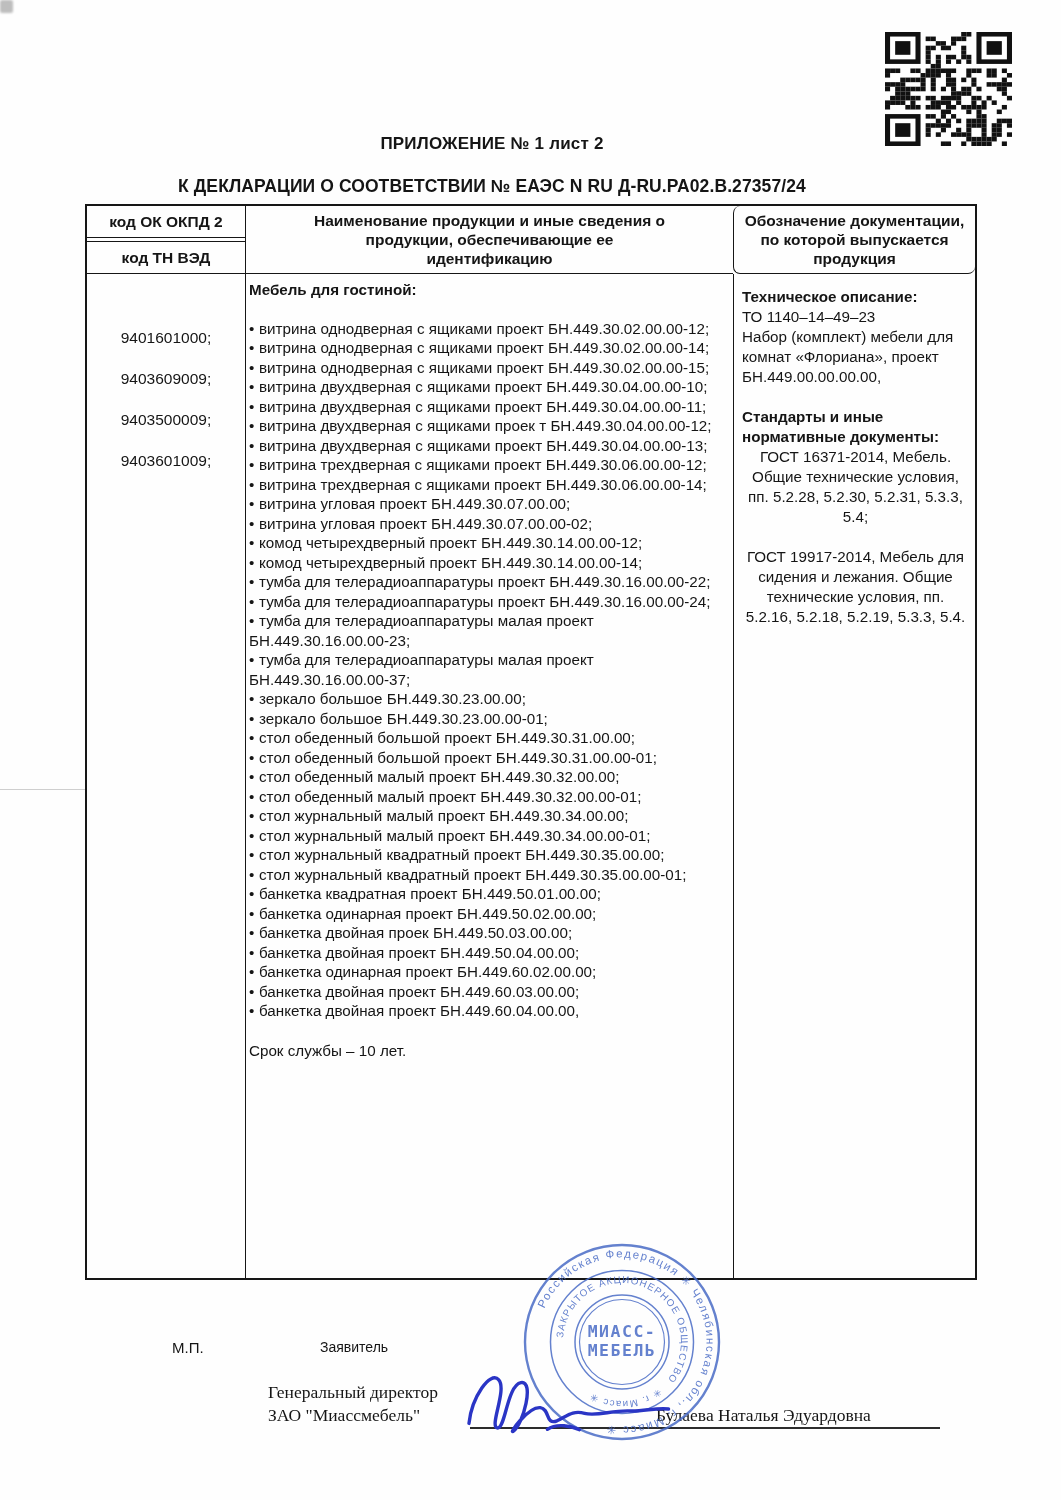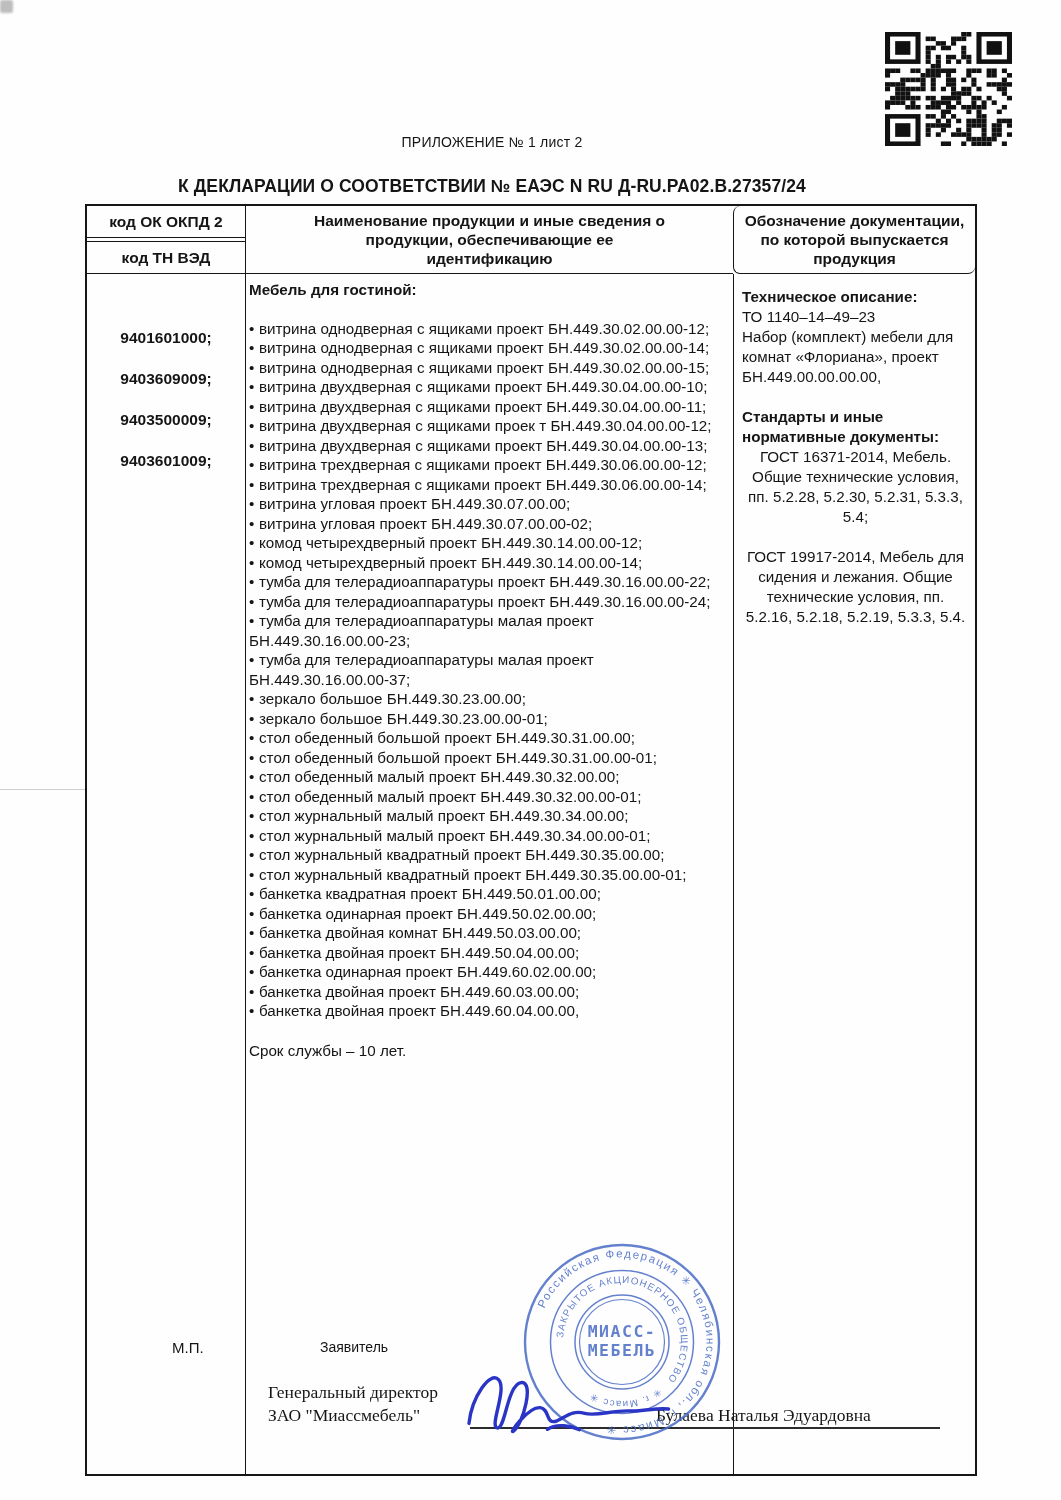--- a/index.html
+++ b/index.html
@@ -5,38 +5,38 @@
   html,body{margin:0;padding:0;}
   body{width:1061px;height:1500px;position:relative;background:#fefefe;
        font-family:"Liberation Sans",sans-serif;color:#151515;overflow:hidden;}
   .abs{position:absolute;}
 
   
   .smudge{left:0;top:0;width:13px;height:13px;background:#8a8a8a;opacity:.55;border-radius:2px;filter:blur(1px);}
   .faintline{left:0;top:789px;width:85px;height:1px;background:#cfcfcf;}
 
   
-  .doc-title{left:60px;top:134px;width:864px;text-align:center;font-size:14px;font-weight:normal;letter-spacing:.2px;}
+  .doc-title{left:60px;top:134px;width:864px;text-align:center;font-size:17px;font-weight:bold;letter-spacing:.2px;}
   .doc-subtitle{left:60px;top:176px;width:864px;text-align:center;font-size:17.5px;font-weight:bold;letter-spacing:.1px;}
 
   
   .qr{left:885px;top:32px;width:127px;height:114px;}
 
   
-  .tbl{left:85px;top:204px;width:892px;height:1272px;border:2.2px solid #161616;box-sizing:border-box;
+  .tbl{left:85px;top:204px;width:892px;height:1076px;border:2.2px solid #161616;box-sizing:border-box;
        display:grid;grid-template-columns:158px 488px 242px;grid-template-rows:68px 1fr;}
   .cell{box-sizing:border-box;}
   .bl{border-left:1.8px solid #161616;}
   .bb{border-bottom:1.8px solid #161616;}
   .hcell{font-weight:bold;font-size:15.5px;text-align:center;display:flex;flex-direction:column;justify-content:center;line-height:19px;}
   .h1cell{padding:0;}
   .h1top,.h1bot{flex:1;display:flex;align-items:center;justify-content:center;}
   .h1div{height:3px;border-top:1.6px solid #161616;border-bottom:1.6px solid #161616;}
 
-  .codes-cell{position:relative;font-weight:bold;font-size:15.5px;text-align:center;}
+  .codes-cell{position:relative;font-weight:normal;font-size:15.5px;text-align:center;}
   .code{line-height:16px;margin-bottom:25px;}
   .codes div.code:first-of-type{margin-top:56px;}
 
   .prod-cell{padding:6px 2px 0 3px;font-size:15.2px;line-height:19.5px;}
   .group-title{font-weight:bold;}
   .items{margin-top:19px;}
   .blt{display:inline-block;width:10px;}
   .service-life{margin-top:20px;}
 
   .doc-cell{padding:13px 6px 0 8px;font-size:15.2px;line-height:20px;}
@@ -365,21 +365,21 @@
         <div class="item"><span class="blt">•</span><span>стол журнальный малый проект БН.449.30.34.00.00-01;</span></div>
 
         <div class="item"><span class="blt">•</span><span>стол журнальный квадратный проект БН.449.30.35.00.00;</span></div>
 
         <div class="item"><span class="blt">•</span><span>стол журнальный квадратный проект БН.449.30.35.00.00-01;</span></div>
 
         <div class="item"><span class="blt">•</span><span>банкетка квадратная проект БН.449.50.01.00.00;</span></div>
 
         <div class="item"><span class="blt">•</span><span>банкетка одинарная проект БН.449.50.02.00.00;</span></div>
 
-        <div class="item"><span class="blt">•</span><span>банкетка двойная комнат БН.449.50.03.00.00;</span></div>
+        <div class="item"><span class="blt">•</span><span>банкетка двойная проек БН.449.50.03.00.00;</span></div>
 
         <div class="item"><span class="blt">•</span><span>банкетка двойная проект БН.449.50.04.00.00;</span></div>
 
 
         <div class="item"><span class="blt">•</span><span>банкетка одинарная проект БН.449.60.02.00.00;</span></div>
 
         <div class="item"><span class="blt">•</span><span>банкетка двойная проект БН.449.60.03.00.00;</span></div>
 
         <div class="item"><span class="blt">•</span><span>банкетка двойная проект БН.449.60.04.00.00,</span></div>
       </div>

